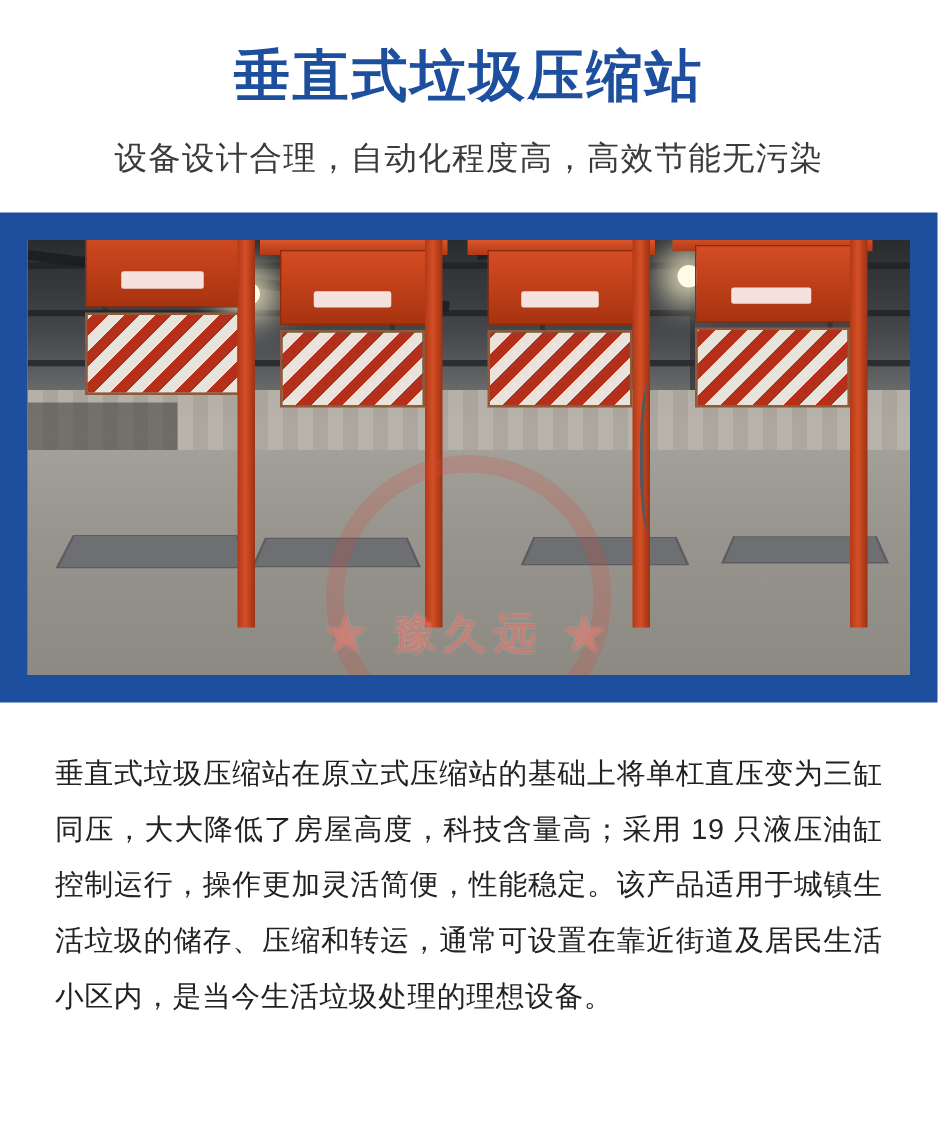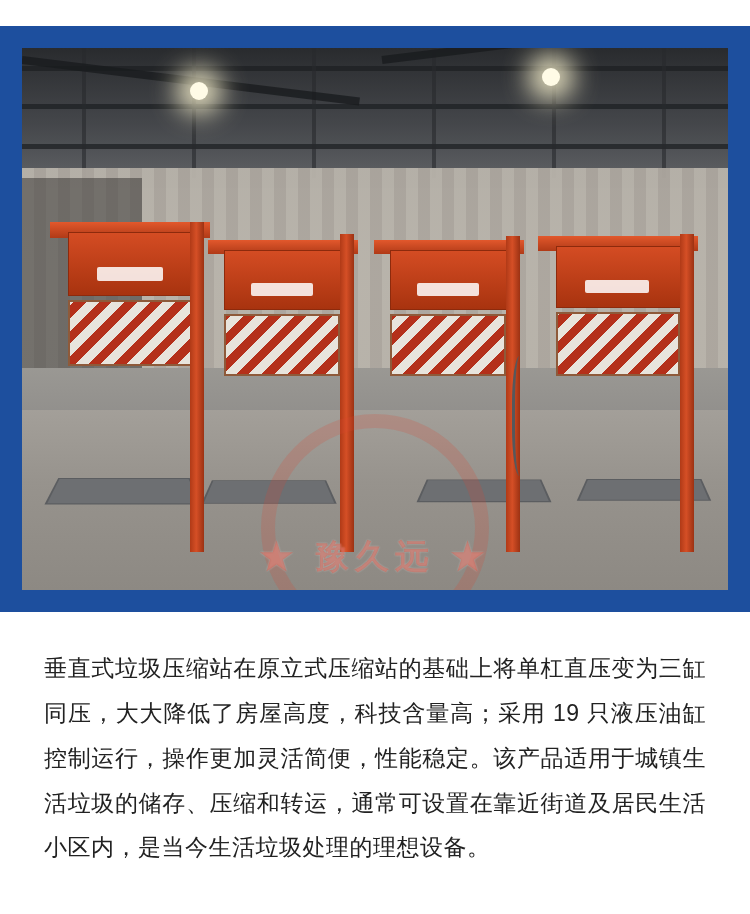--- a/index.html
+++ b/index.html
@@ -47,21 +47,21 @@
   
   .band {
     margin-top: 26px;
     background: #1d4f9e;
     padding: 22px 22px;
     position: relative;
   }
   .photo-frame {
     position: relative;
     width: 100%;
-    height: 542px;
+    height: 348px;
     overflow: hidden;
     background: #8a8d8f;
   }
 
   
   .scene {
     position: absolute;
     inset: 0;
     overflow: hidden;
     background:
@@ -205,20 +205,24 @@
     color: #222222;
     text-align: justify;
     letter-spacing: 0.5px;
   }
 </style>
 </head>
 <body>
 
 <div class="page">
 
+  <div class="header">
+    <div class="title">垂直式垃圾压缩站</div>
+    <div class="subtitle">设备设计合理，自动化程度高，高效节能无污染</div>
+  </div>
 
   <div class="band">
     <div class="photo-frame">
       <div class="scene">
 
         <div class="roof"></div>
         <div class="truss" style="top:18px;"></div>
         <div class="truss" style="top:56px;"></div>
         <div class="truss" style="top:96px;"></div>
         <div class="purlin" style="left:60px;"></div>

